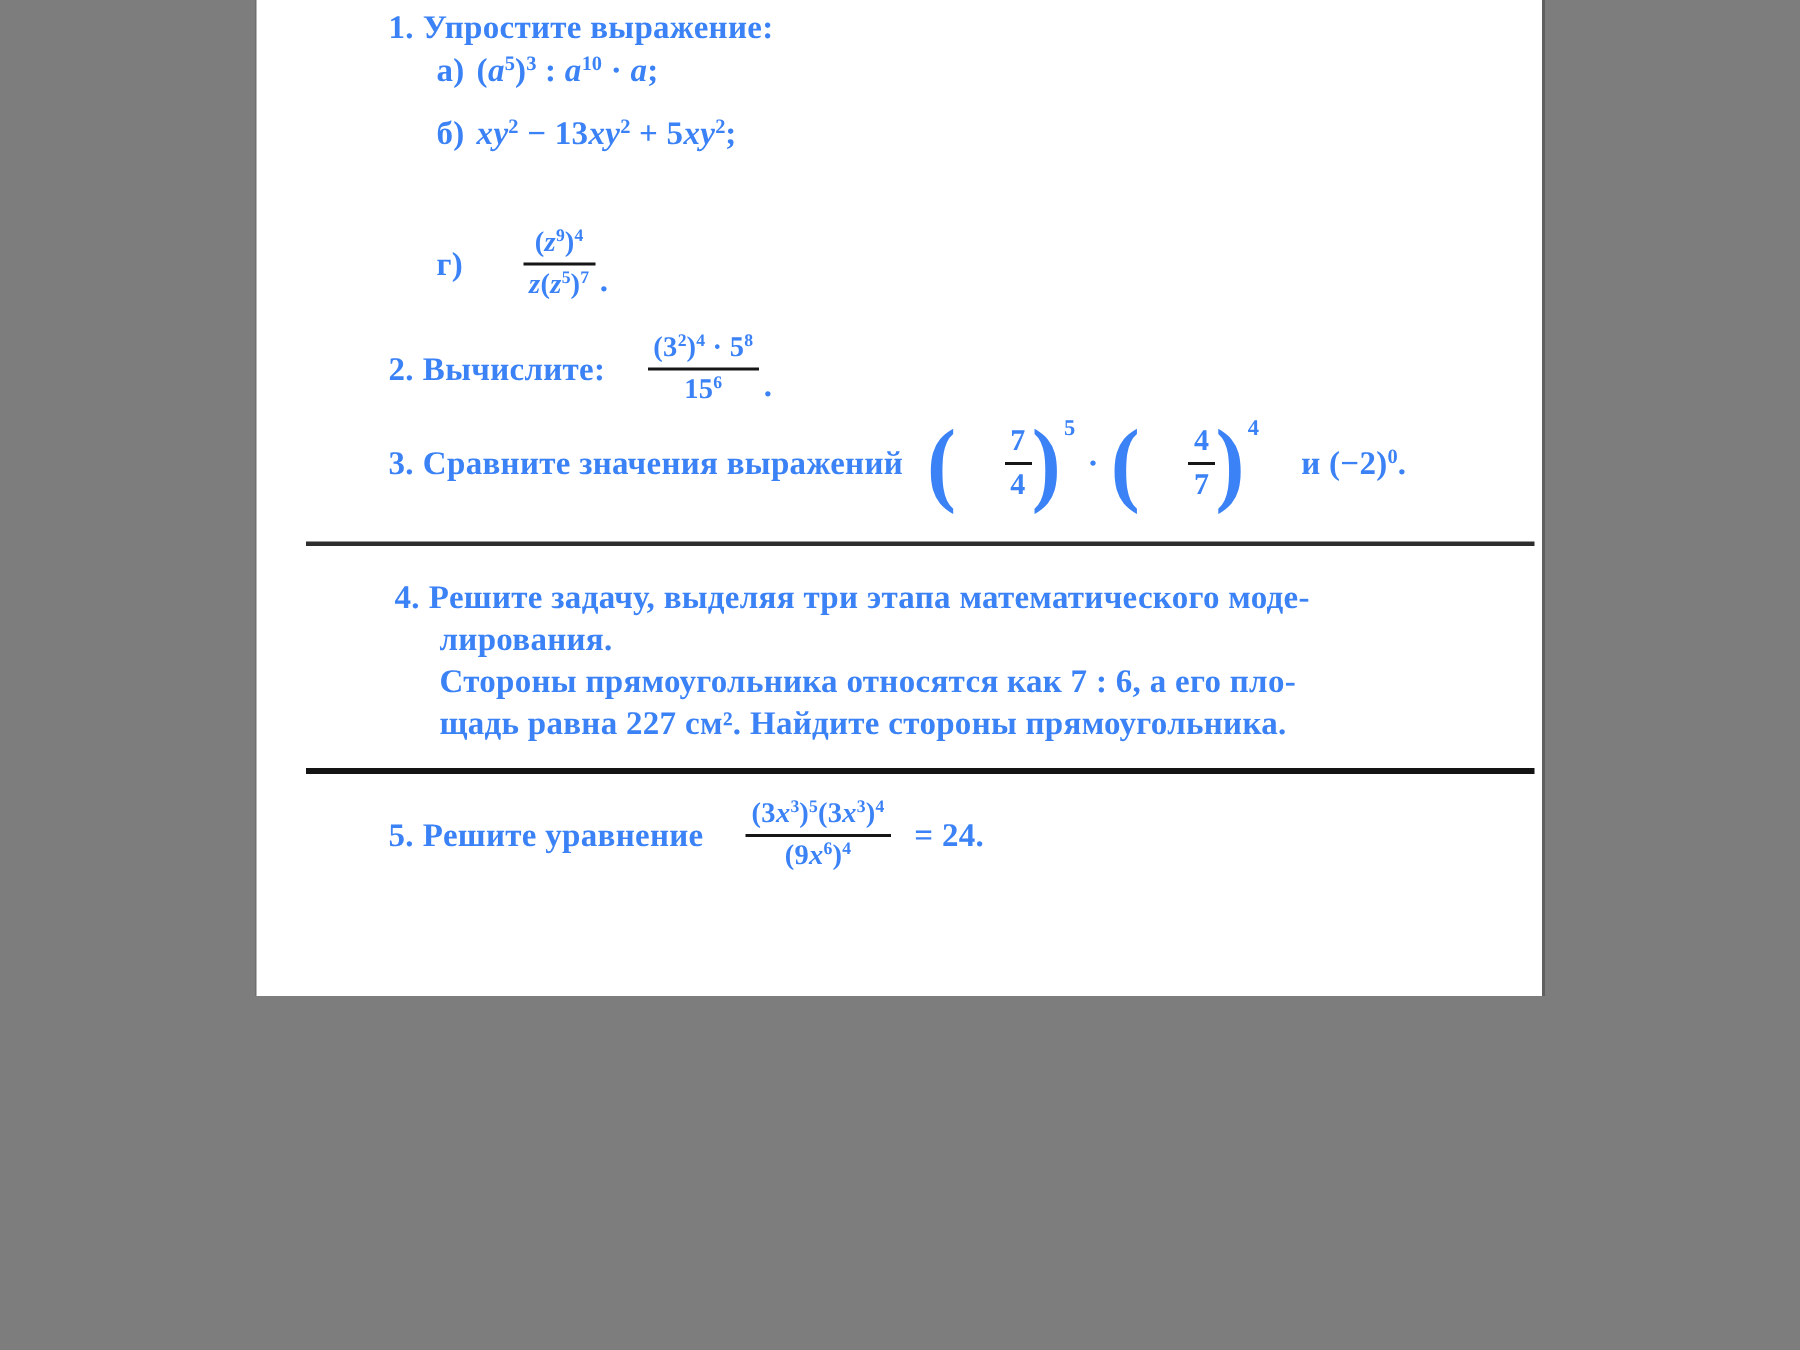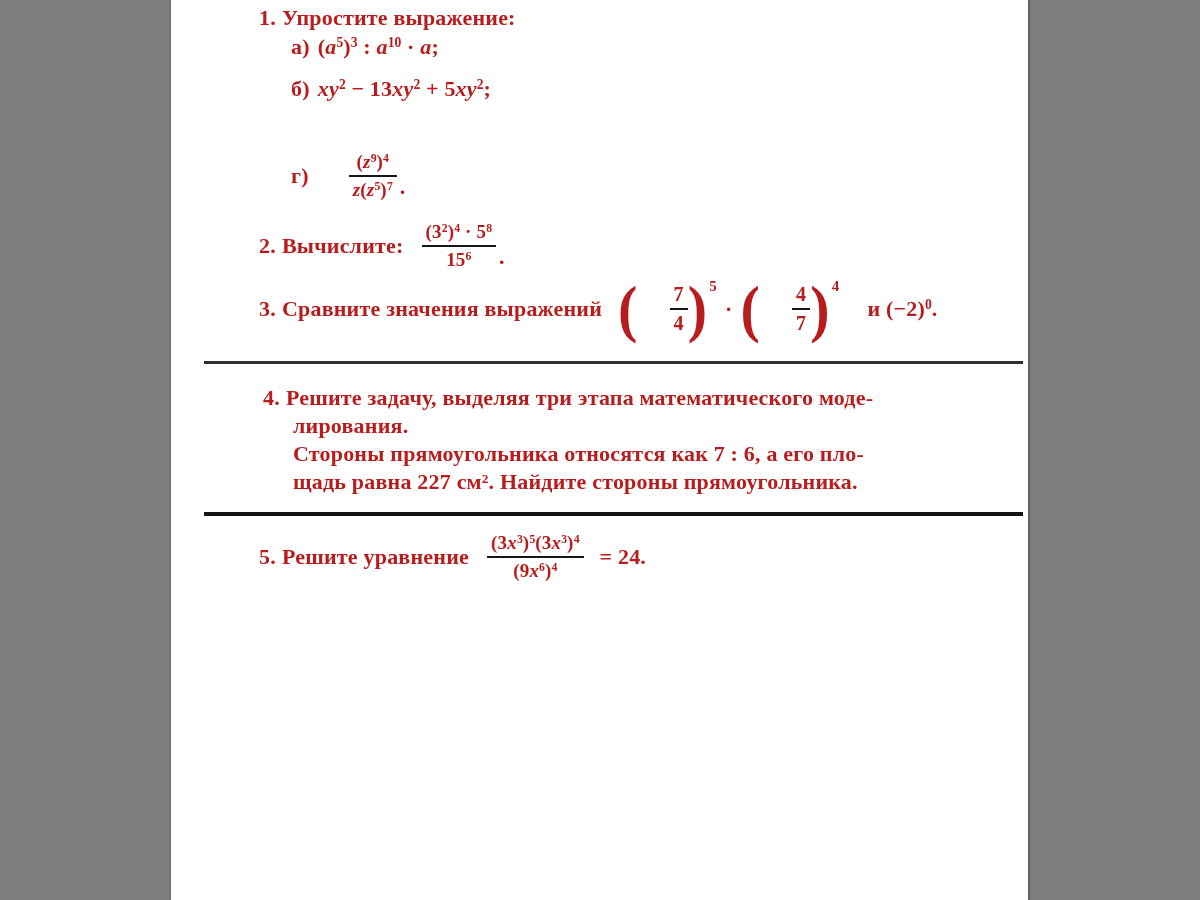--- a/index.html
+++ b/index.html
@@ -8,28 +8,28 @@
     width: 1200px;
     height: 900px;
     background: #7d7d7d;
     overflow: hidden;
   }
   .page {
     position: absolute;
     left: 170px;
     top: 0;
     width: 860px;
-    height: 900px;
+    height: 664px;
     background: #ffffff;
     box-sizing: border-box;
     border-left: 1px solid #6f6f6f;
     border-right: 2px solid #606060;
     font-family: "Liberation Serif", "DejaVu Serif", serif;
     font-weight: bold;
-    color: #b91c1c;
+    color: #3b82f6;
     font-size: 22px;
     letter-spacing: 0.2px;
   }
   .problem { position: absolute; white-space: nowrap; }
   .row { display: flex; align-items: center; }
   .num-label { margin-right: 6px; }
   .item-label { margin-right: 8px; }
   i { font-style: italic; }
   sup { font-size: 0.62em; vertical-align: 0.55em; line-height: 0; letter-spacing: 0; }
 
@@ -81,21 +81,21 @@
   .p4 .indent { margin-left: 30px; }
   .p5  { left: 88px;  top: 532px; }
 
   .rule { position: absolute; left: 33px; width: 819px; }
   .rule-1 { top: 361px; height: 3px; background: #2e2e2e; }
   .rule-2 { top: 512px; height: 4px; background: #141414; }
 
   .m-title { margin-right: 16px; }
   .mid-dot { margin: 0 8px; }
   .tail { margin-left: 28px; }
-  .frac-gap { margin-left: 18px; }
+  .frac-gap { margin-left: 28px; }
   .eq { margin-left: 16px; }
 </style>
 </head>
 <body>
 
 <div>
   <div class="page">
 
     <div class="problem p1-header">
       <span class="num-label">1.</span><span>Упростите выражение:</span>

